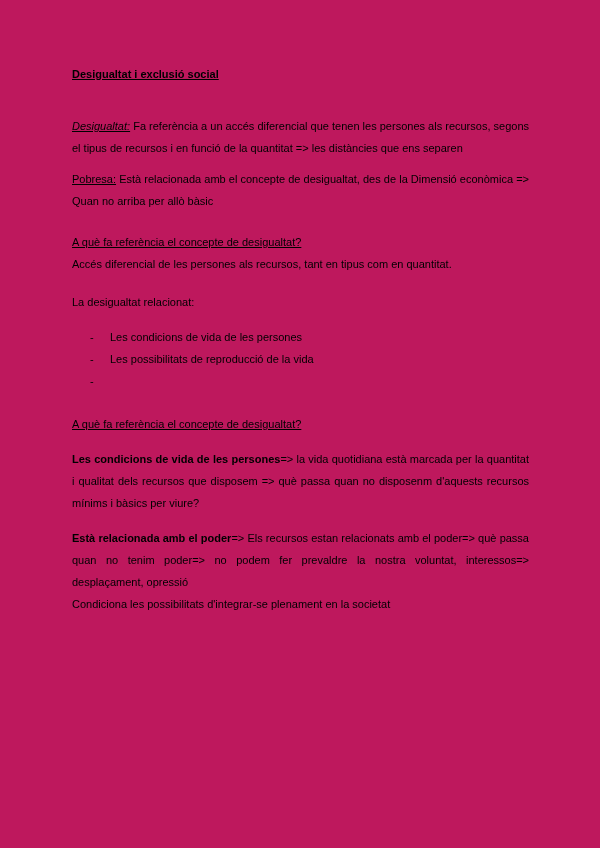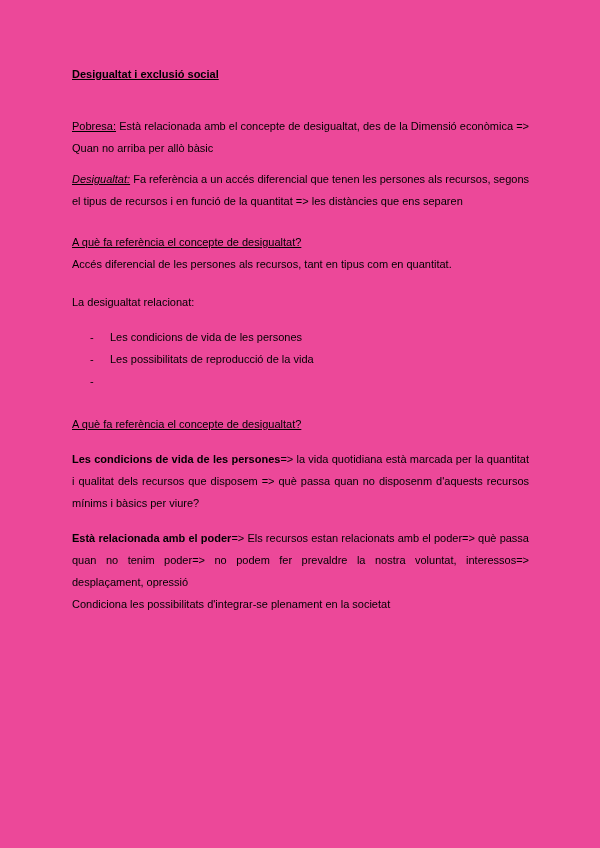--- a/index.html
+++ b/index.html
@@ -5,21 +5,21 @@
   html, body {
     margin: 0;
     padding: 0;
     background: #ffffff;
   }
   .page {
     position: relative;
     width: 600px;
     height: 848px;
     box-sizing: border-box;
-    background: #ec4899;
+    background: #be185d;
     color: #000000;
     font-family: "Liberation Sans", "DejaVu Sans", sans-serif;
     font-size: 11px;
     line-height: 22px;
     padding: 63px 71px 0 72px;
     overflow: hidden;
   }
   p { margin: 0; }
   .title {
     font-weight: 700;
@@ -59,23 +59,23 @@
   .concept strong { font-weight: 700; }
   .closing { }
 </style>
 </head>
 <body>
 
 <div class="page">
 
   <p class="title">Desigualtat i exclusió social</p>
 
+  <p class="def"><span class="term it">Desigualtat:</span><span> Fa referència a un accés diferencial que tenen les persones als recursos, segons el tipus de recursos i en funció de la quantitat =&gt; les distàncies que ens separen</span></p>
+
   <p class="def"><span class="term">Pobresa:</span><span> Està relacionada amb el concepte de desigualtat, des de la Dimensió econòmica =&gt; Quan no arriba per allò bàsic</span></p>
-
-  <p class="def"><span class="term it">Desigualtat:</span><span> Fa referència a un accés diferencial que tenen les persones als recursos, segons el tipus de recursos i en funció de la quantitat =&gt; les distàncies que ens separen</span></p>
 
 
   <p class="q-heading">A què fa referència el concepte de desigualtat?</p>
 
   <p class="answer">Accés diferencial de les persones als recursos, tant en tipus com en quantitat.</p>
 
   <p class="determina">La desigualtat relacionat:</p>
 
   <div class="list">
     <div class="li">

